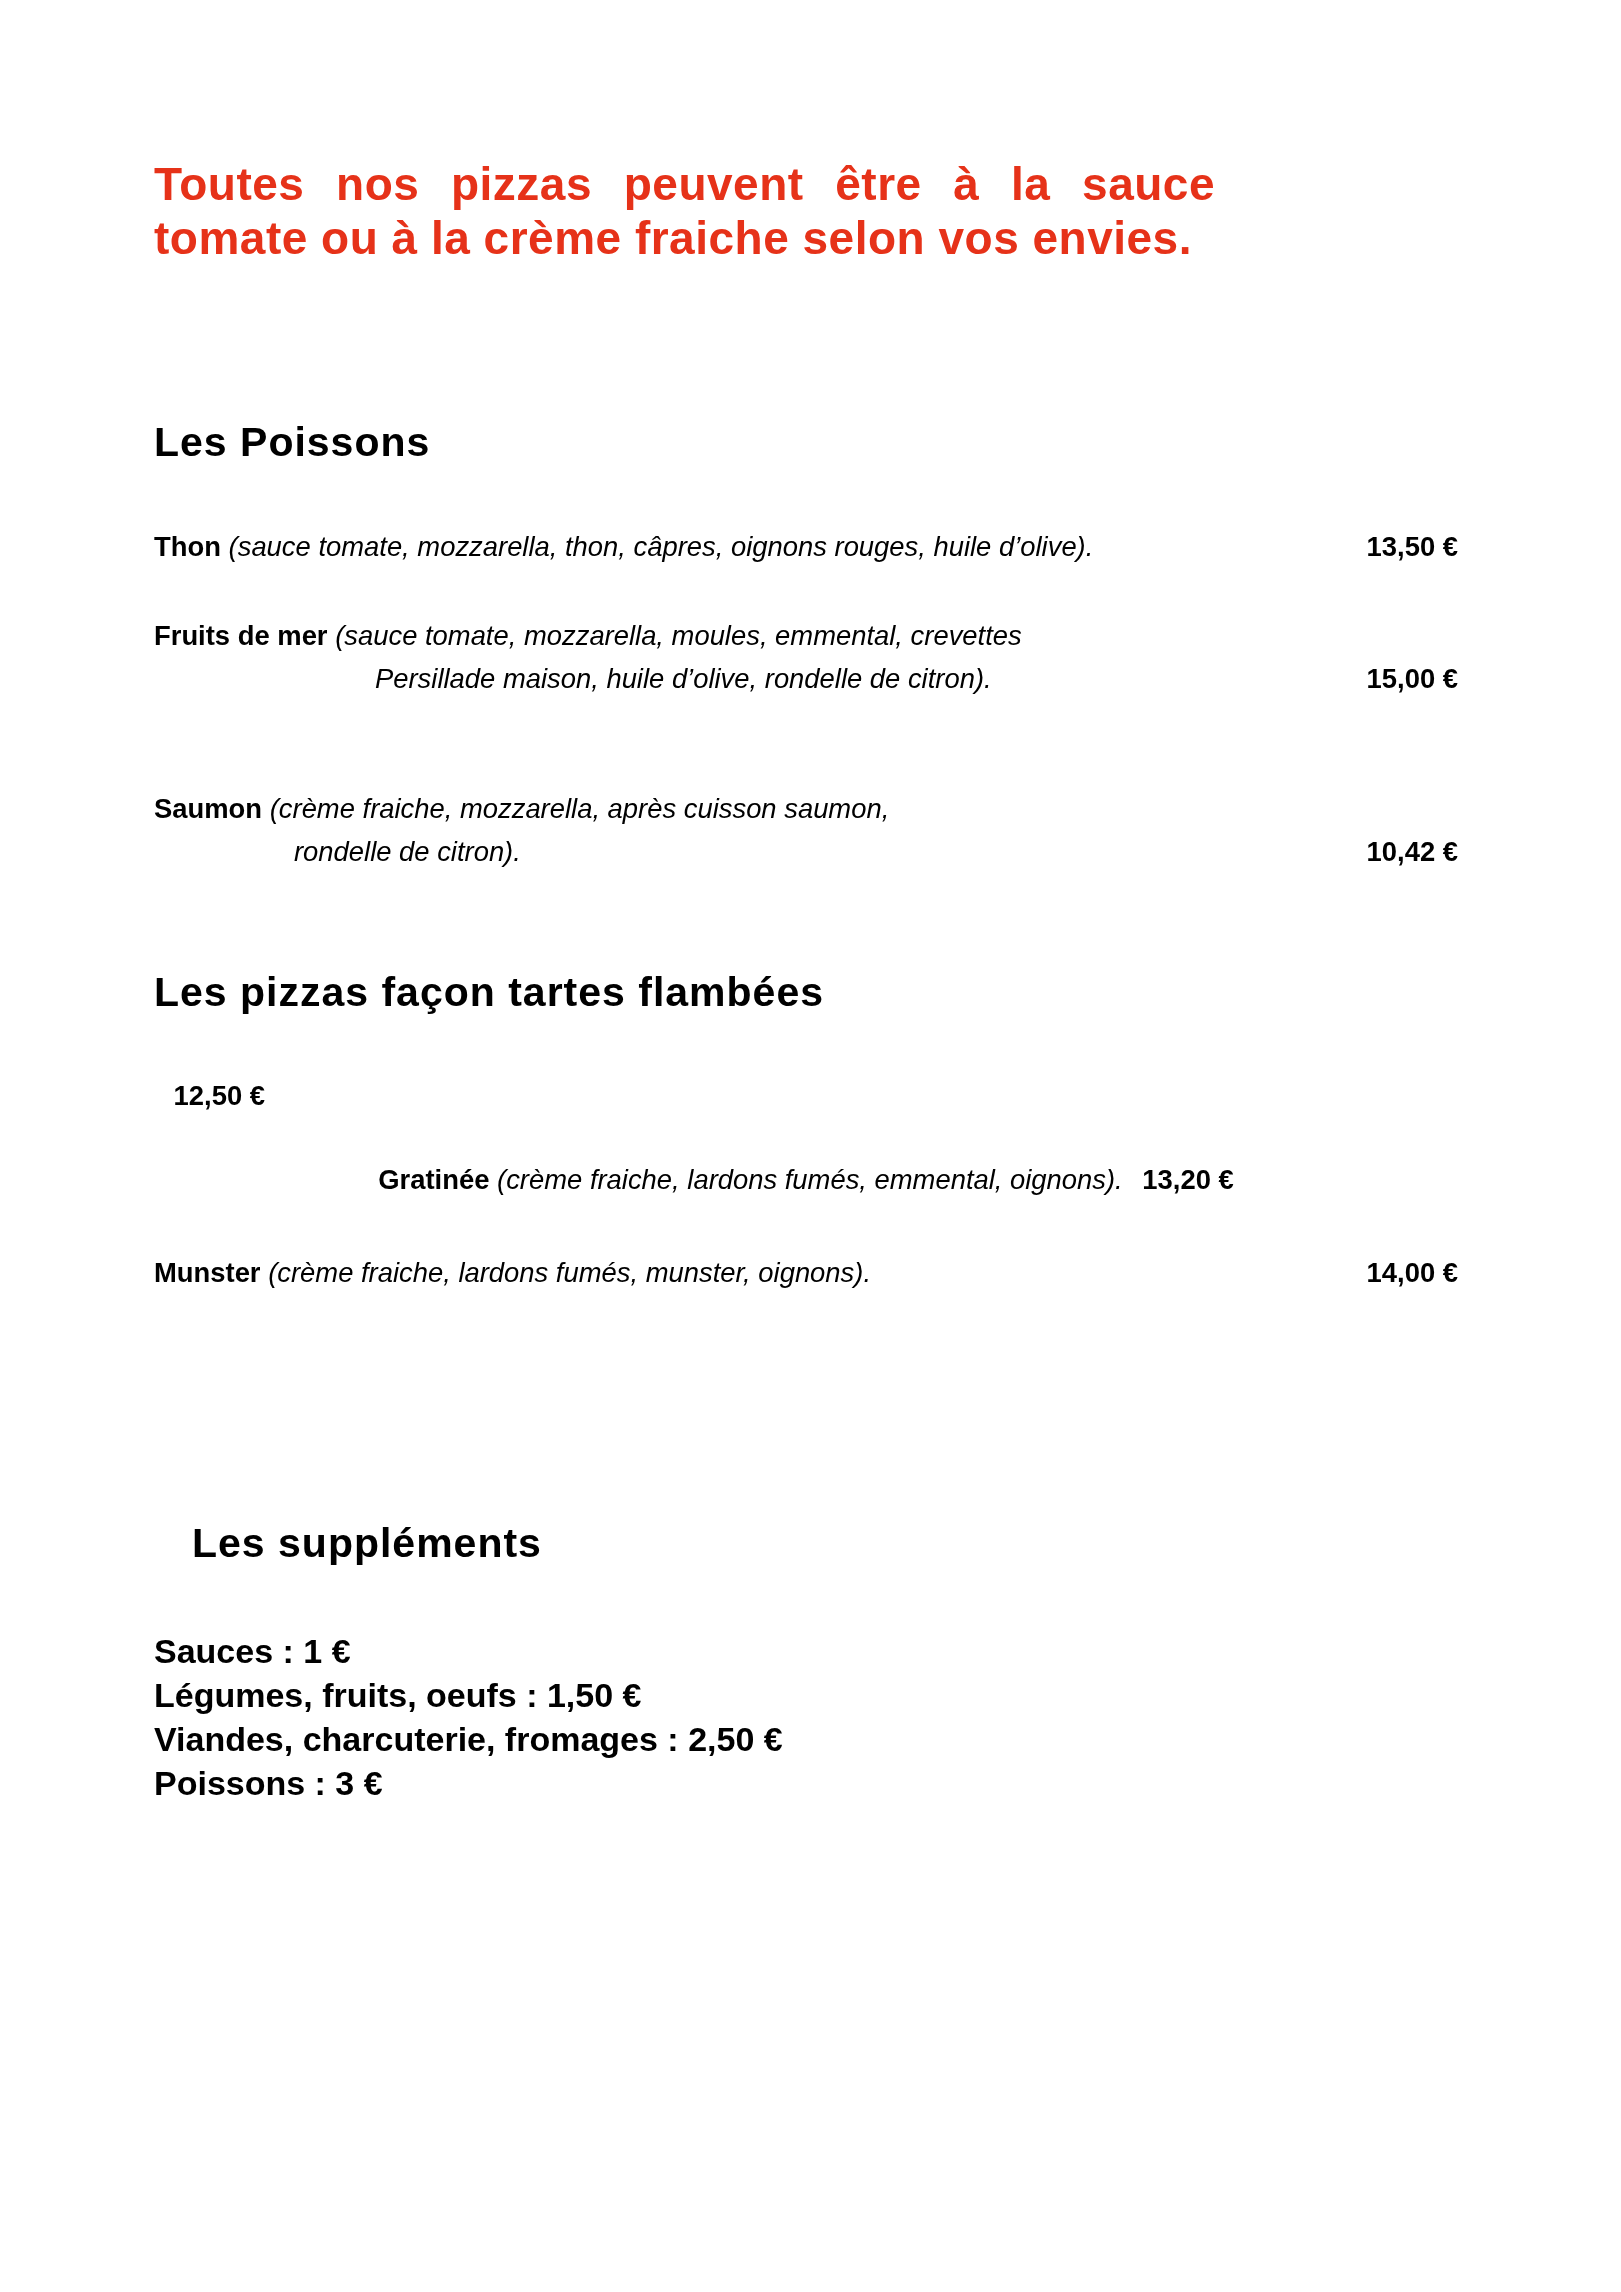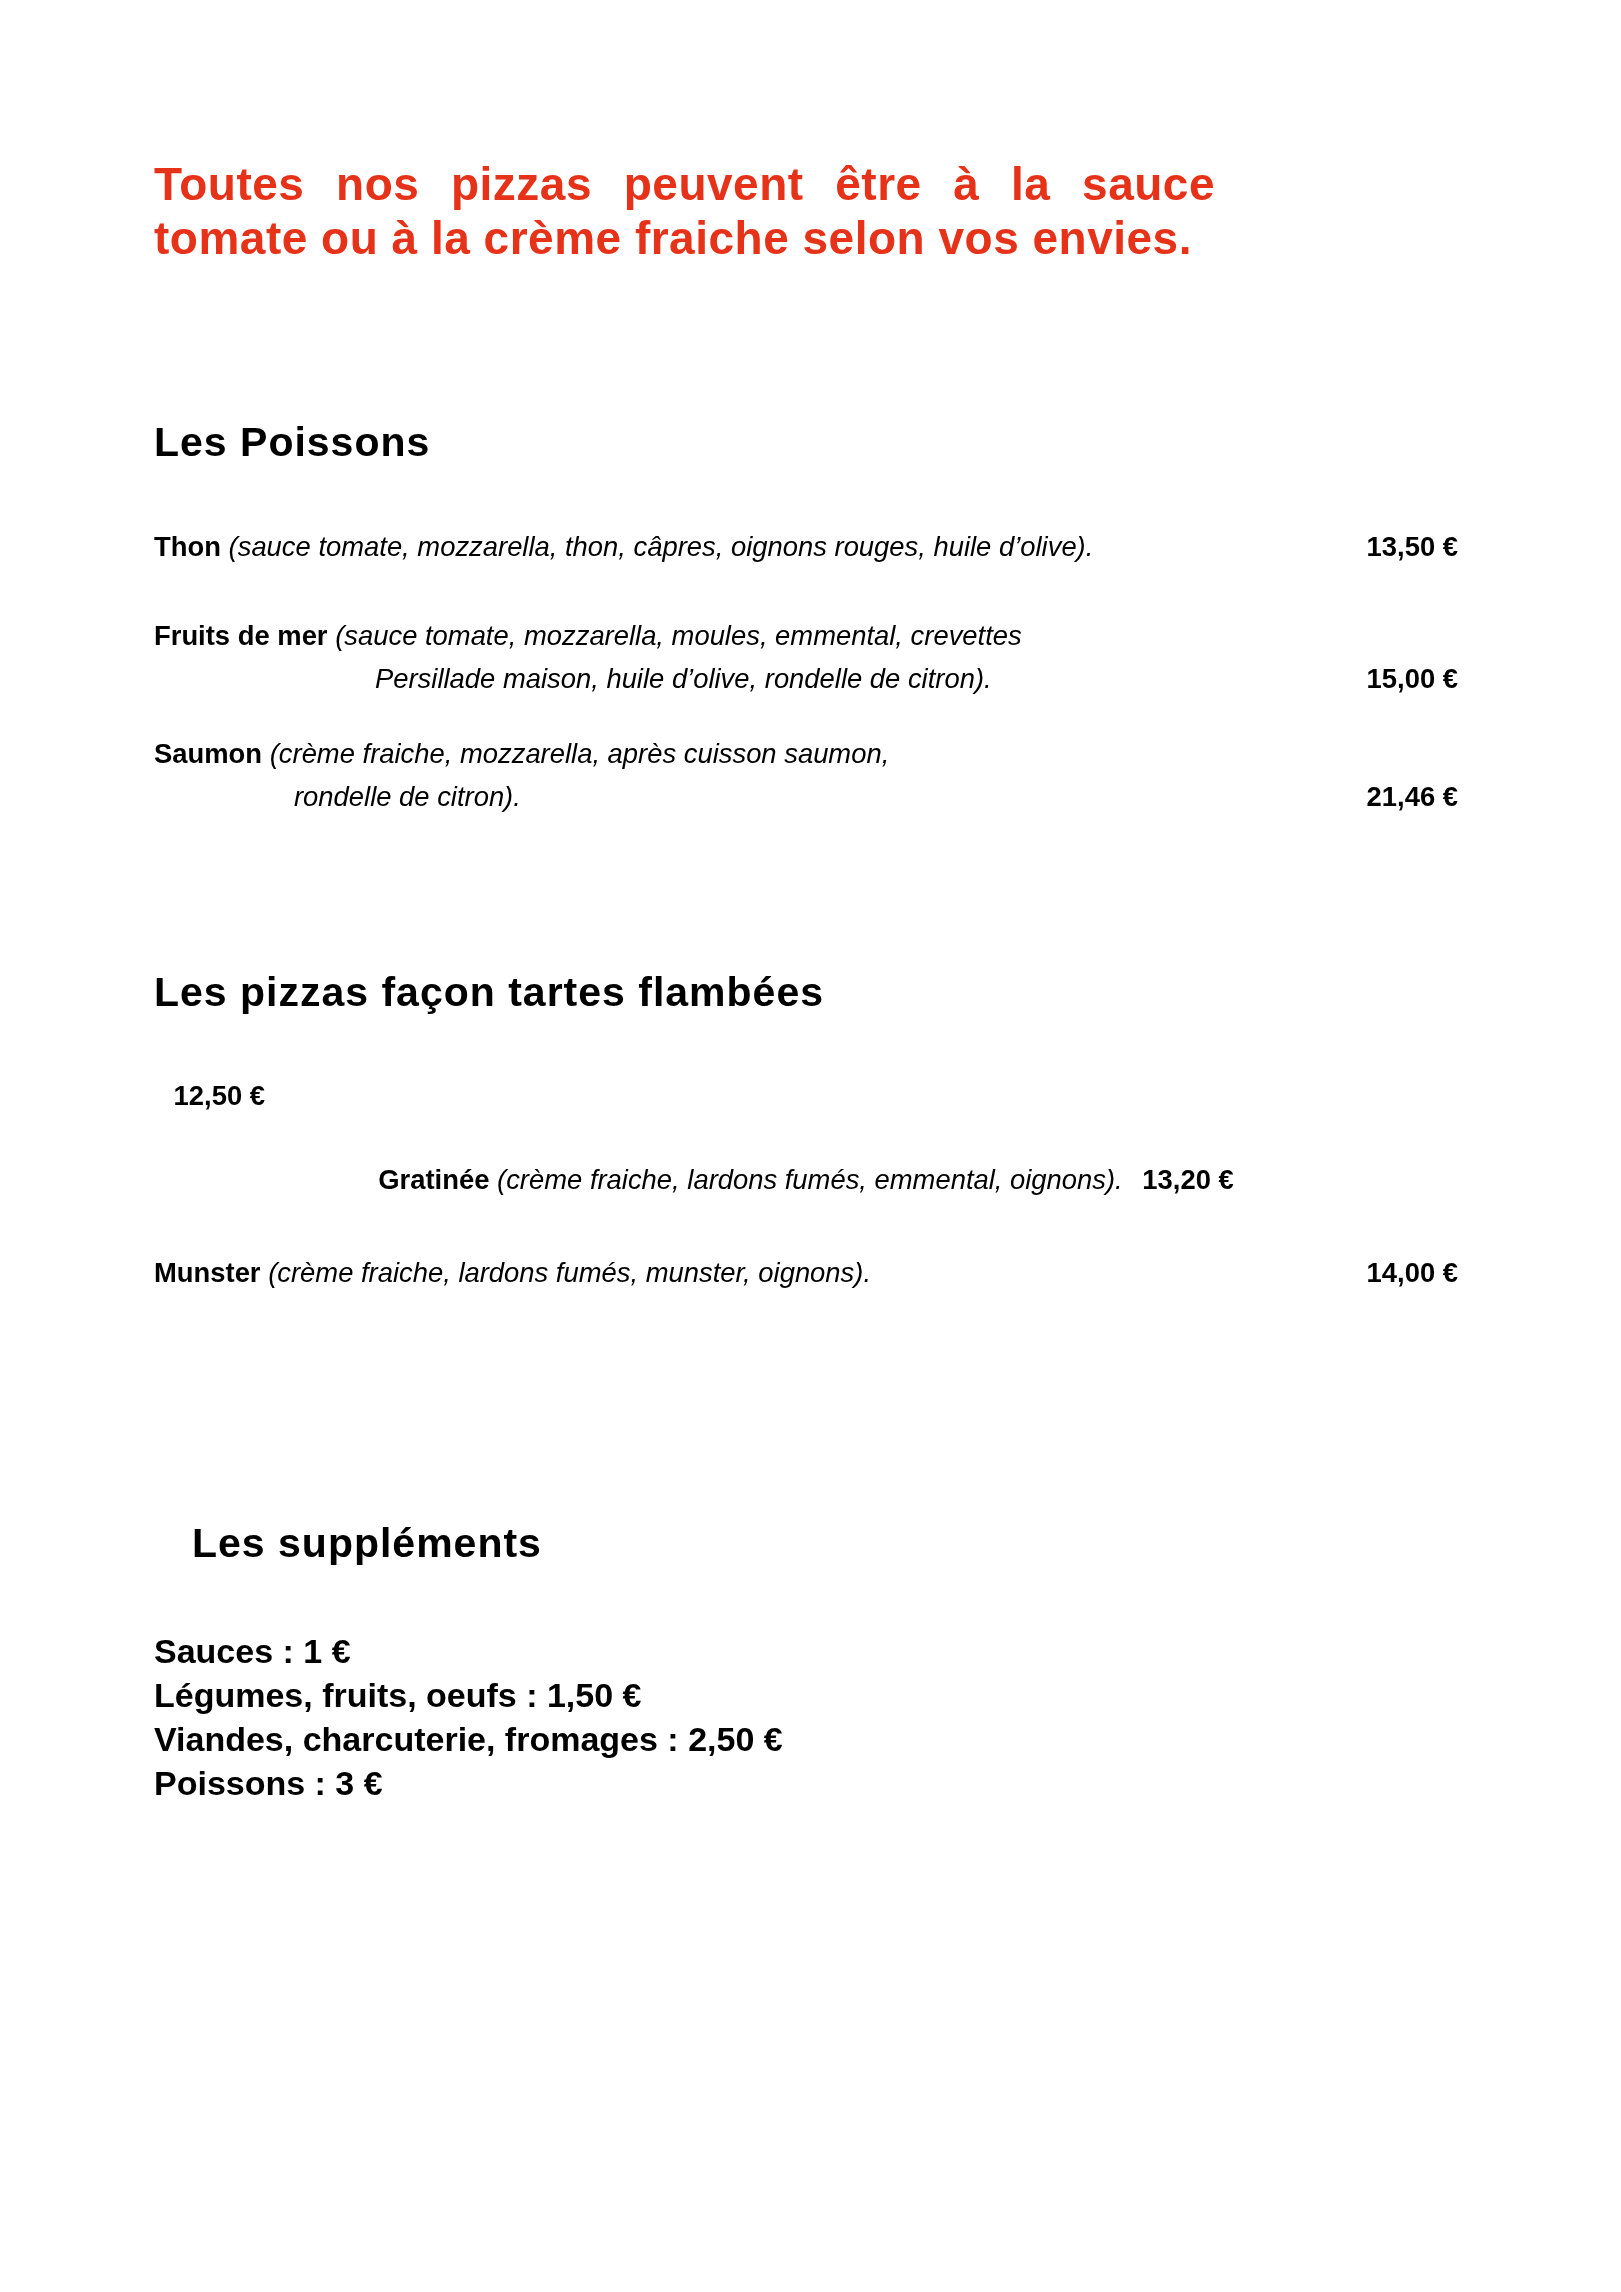--- a/index.html
+++ b/index.html
@@ -32,21 +32,21 @@
   .h-flambees{top:970px;}
   .h-supplements{top:1521px;margin-left:38px;}
 
   
   .row{
     position:absolute;left:154px;right:163px;
     display:flex;justify-content:space-between;align-items:flex-end;
   }
   .row-thon{top:525px;gap:36px;}
   .row-fruits{top:614px;}
-  .row-saumon{top:732px;}
+  .row-saumon{top:787px;}
   .row-originale{top:1074px;}
   .row-gratinee{top:1158px;justify-content:center;}
   .row-munster{top:1251px;}
 
   .item-text{font-size:27.4px;line-height:43px;}
   .nm{font-weight:700;font-style:normal;}
   .ds{font-style:italic;font-weight:400;}
   .line{display:block;}
   .indent-a{padding-left:221px;}  
   .indent-b{padding-left:140px;}  
@@ -88,21 +88,21 @@
     </div>
     <div class="price">15,00 €</div>
   </div>
 
   <div class="row row-saumon">
     <div class="item-text">
       <span class="line"><b class="nm">Saumon</b>
         <i class="ds">(crème fraiche, mozzarella, après cuisson saumon,</i></span>
       <span class="line"><i class="ds indent-b">rondelle de citron).</i></span>
     </div>
-    <div class="price">21,46 €</div>
+    <div class="price">10,42 €</div>
   </div>
 
   <h2 class="heading h-flambees">Les pizzas façon tartes flambées</h2>
 
   <div class="row row-originale">
     <div class="price">12,50 €</div>
   </div>
 
   <div class="row row-gratinee">
     <div class="item-text">

